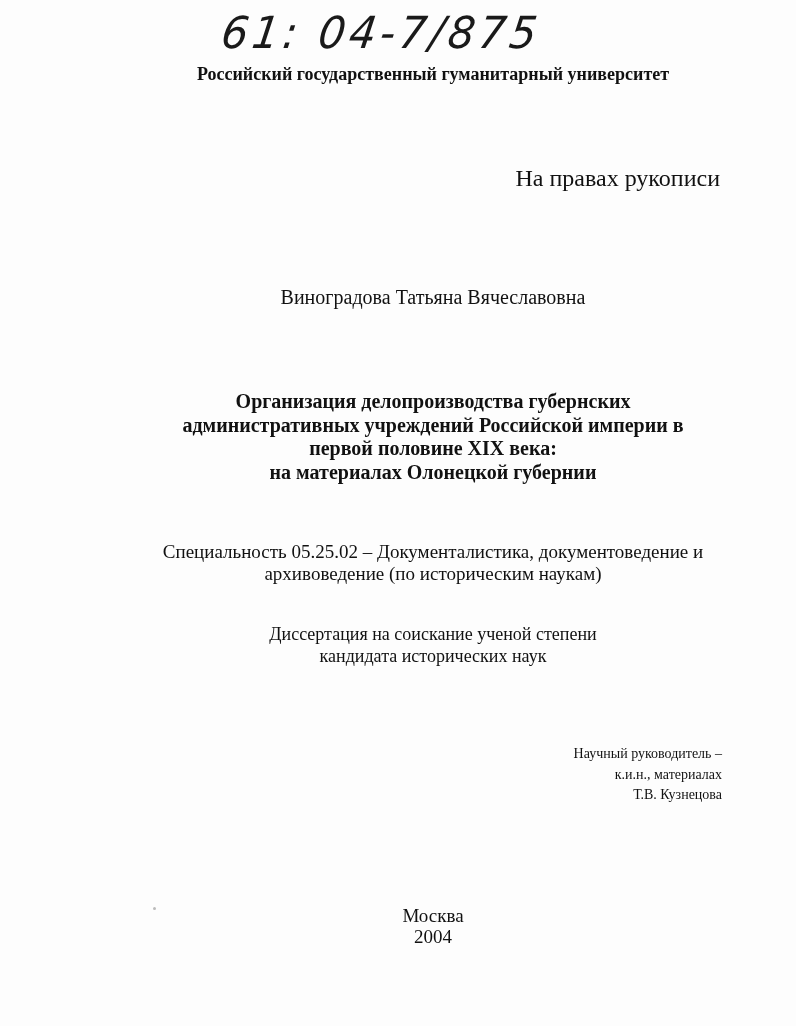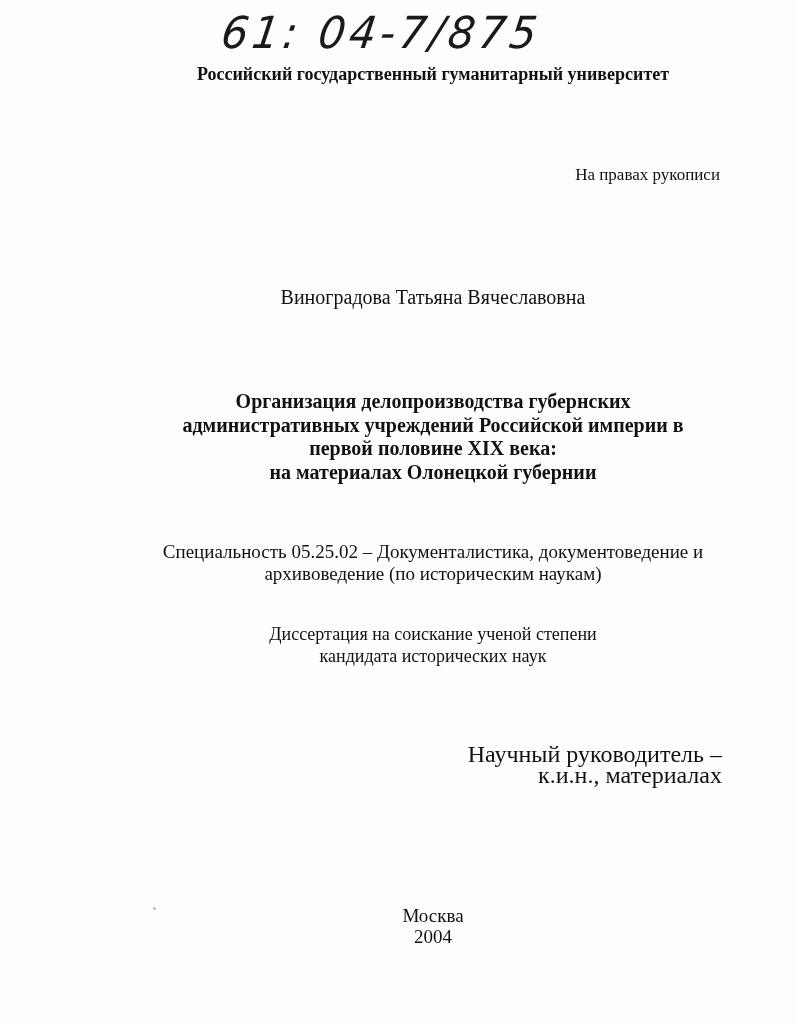--- a/index.html
+++ b/index.html
@@ -19,40 +19,40 @@
     letter-spacing: 4px;
     color: #1a1a1a;
     transform: skewX(-8deg) scaleY(1.05);
     font-weight: 300;
   }
   .university {
     top: 64px; left: 0; width: 866px; text-align: center;
     font-weight: bold; font-size: 18px;
   }
   .rights {
-    top: 165px; right: 76px; font-size: 17px;
+    top: 165px; right: 76px; font-size: 24px;
   }
   .author {
     top: 286px; left: 0; width: 866px; text-align: center; font-size: 20px;
   }
   .title-block {
     top: 390px; left: 0; width: 866px; text-align: center;
     font-weight: bold; font-size: 20px; line-height: 23.5px;
   }
   .specialty {
     top: 541px; left: 0; width: 866px; text-align: center;
     font-size: 19px; line-height: 22px;
   }
   .dissertation {
     top: 623px; left: 0; width: 866px; text-align: center;
     font-size: 18px; line-height: 22px;
   }
   .supervisor {
     top: 744px; right: 74px; text-align: right;
-    font-size: 24px; line-height: 20.5px;
+    font-size: 14px; line-height: 20.5px;
   }
   .city {
     top: 905px; left: 0; width: 866px; text-align: center;
     font-size: 19px; line-height: 21px;
   }
   .speck {
     left: 153px; top: 907px; width: 3px; height: 3px;
     background: #bbb; border-radius: 50%;
   }
   .line { display: block; }
@@ -81,20 +81,21 @@
 </div>
 
 <div class="abs dissertation">
   <span class="line">Диссертация на соискание ученой степени</span>
   <span class="line">кандидата исторических наук</span>
 </div>
 
 <div class="abs supervisor">
   <span class="line">Научный руководитель –</span>
   <span class="line">к.и.н., материалах</span>
+  <span class="line">Т.В. Кузнецова</span>
 </div>
 
 <div class="abs speck"></div>
 
 <div class="abs city">
   <span class="line">Москва</span>
   <span class="line">2004</span>
 </div>
 
 </body></html>

